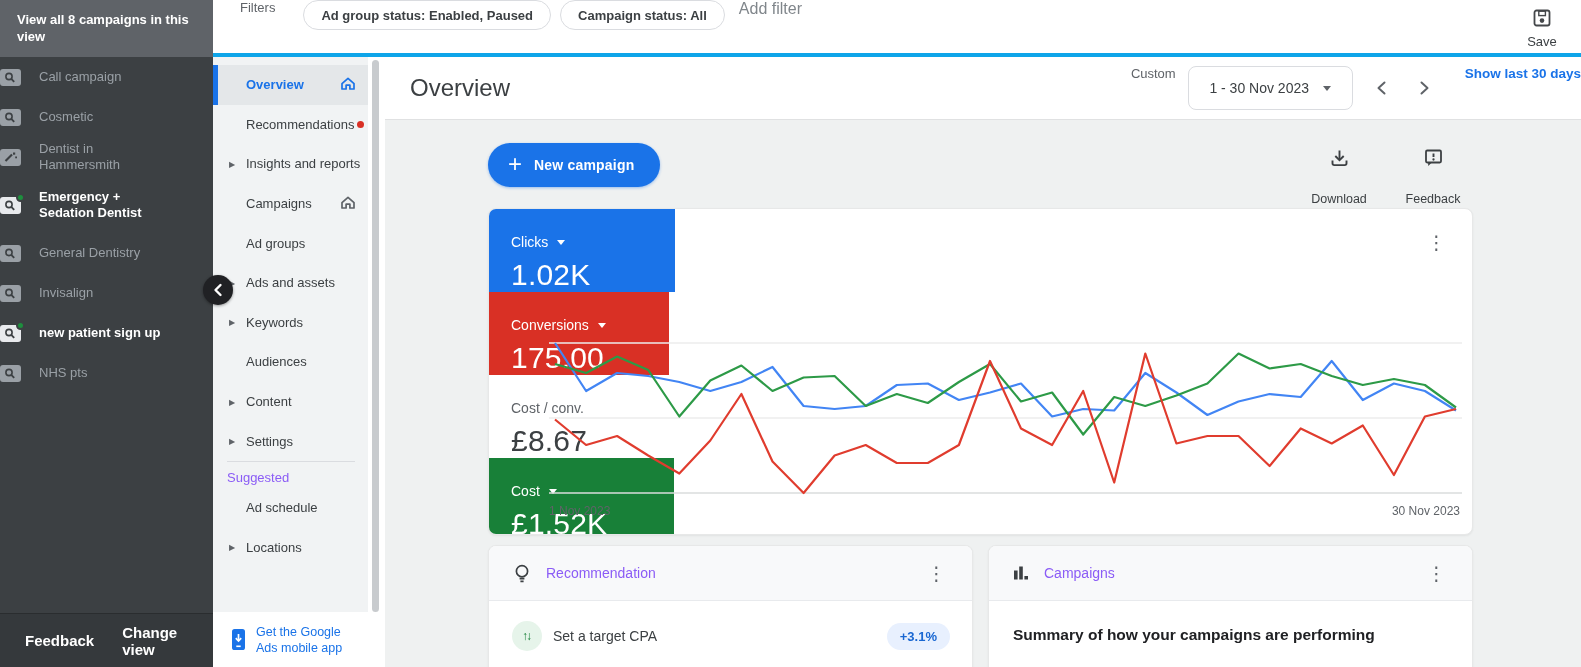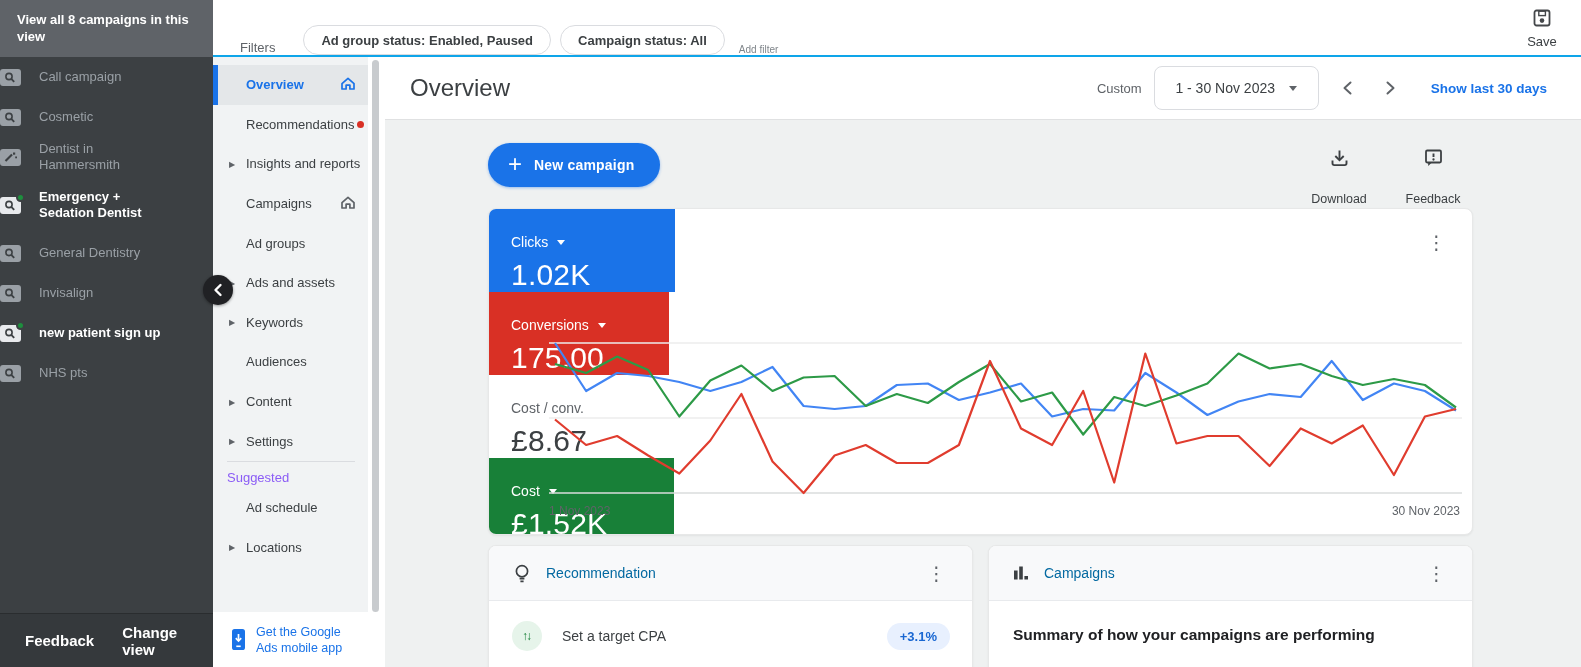--- a/index.html
+++ b/index.html
@@ -35,32 +35,32 @@
   .nav-divider { height:1px; background:#dadce0; margin:0 0 0 14px; width:128px; }
   .nav-sectionlabel { height:26px; padding:8px 0 0 14px; font-size:13px; color:#8b5cf6; }
   .nav-promo { position:absolute; left:0; bottom:-0.5px; width:155px; height:56px; background:#fff; display:flex; align-items:center; padding-left:18px; gap:10px; cursor:pointer; }
   .nav-promo .promo-text { color:#1a73e8; font-size:12.5px; line-height:16px; width:100px; }
 
   
   .scroll-gutter { position:absolute; left:368px; top:57px; width:17px; height:610px; background:#fff; z-index:3; }
   .scroll-thumb { position:absolute; left:4px; top:3px; width:7px; height:552px; border-radius:4px; background:#c8cbce; cursor:pointer; }
 
   
-  .filter-bar { position:absolute; left:213px; top:0; width:1368px; height:57px; background:#fff; border-bottom:2px solid #0ea5e9; z-index:6; display:flex; align-items:flex-end; }
+  .filter-bar { position:absolute; left:213px; top:0; width:1368px; height:57px; background:#fff; border-bottom:4px solid #0ea5e9; z-index:6; display:flex; align-items:flex-start; }
   .filters-label { margin-left:27px; font-size:13px; color:#5f6368; }
   .chip { margin-left:28px; height:30px; border:1px solid #dadce0; border-radius:16px; display:flex; align-items:center; padding:0 17px; font-size:13px; font-weight:bold; color:#3c4043; cursor:pointer; white-space:nowrap; }
   .chip + .chip { margin-left:9px; }
-  .add-filter { margin-left:14px; font-size:10px; color:#80868b; cursor:pointer; }
+  .add-filter { margin-left:14px; font-size:16px; color:#80868b; cursor:pointer; }
   .save-stack { position:absolute; right:14px; top:7px; width:50px; text-align:center; cursor:pointer; }
   .save-stack .lbl { font-size:13px; color:#3c4043; margin-top:1px; }
 
   
   .main-header { position:absolute; left:385px; top:57px; width:1196px; height:63px; background:#fff; border-bottom:1px solid #e0e1e2; z-index:2; display:flex; align-items:center; }
   .page-title { margin-left:25px; font-size:24px; color:#3c4043; }
-  .mh-right { margin-left:auto; display:flex; align-items:center; padding-right:34px; }
+  .mh-right { margin-left:auto; display:flex; }
   .custom-lbl { font-size:13px; color:#5f6368; margin-right:12px; }
   .date-box { width:165px; height:44px; border:1px solid #dadce0; border-radius:8px; display:flex; align-items:center; justify-content:center; gap:14px; font-size:14px; color:#3c4043; cursor:pointer; background:#fff; }
   .caret-down { width:0; height:0; border-left:4.5px solid transparent; border-right:4.5px solid transparent; border-top:5.5px solid #5f6368; }
   .date-nav { display:flex; align-items:center; margin-left:22px; gap:30px; color:#5f6368; }
   .date-nav .chev { cursor:pointer; display:flex; }
   .show-last { margin-left:34px; font-size:13.5px; font-weight:bold; color:#1a73e8; cursor:pointer; white-space:nowrap; }
 
   
   .new-campaign { position:absolute; left:488px; top:143px; height:44px; border-radius:22px; background:#1a73e8; border:none; color:#fff; display:flex; align-items:center; padding:0 26px 0 20px; cursor:pointer; box-shadow:0 1px 3px rgba(26,115,232,.4); }
   .new-campaign .plus { font-size:24px; font-weight:300; margin-right:12px; line-height:1; position:relative; top:-1px; }
@@ -81,27 +81,27 @@
   .tile-conversions { width:180px; background:#d93025; color:#fff; }
   .tile-costconv { width:180px; background:#fff; }
   .tile-costconv .t-label { color:#5f6368; }
   .tile-costconv .t-value { color:#3c4043; }
   .tile-cost { width:185px; background:#188038; color:#fff; }
   .kebab { position:absolute; top:24px; right:26px; font-size:19px; color:#5f6368; cursor:pointer; line-height:1; }
   .trend-wrap { position:absolute; left:60px; top:126px; width:913px; height:175px; }
   .axis-labels { position:absolute; left:60px; right:12px; top:295px; display:flex; justify-content:space-between; font-size:12px; color:#5f6368; }
 
   .mini-card-header { height:55px; background:#f8f9fa; border-bottom:1px solid #e8eaed; display:flex; align-items:center; padding-left:23px; gap:14px; }
-  .mini-card-header .title { font-size:14px; color:#0369a1; }
+  .mini-card-header .title { font-size:14px; color:#8b5cf6; }
   .mini-card-header .kebab { top:18px; }
   .rec-card { left:488px; top:545px; width:485px; height:200px; }
   .camp-card { left:988px; top:545px; width:485px; height:200px; }
   .rec-row { display:flex; align-items:center; margin:20px 22px 0 23px; }
   .updown-badge { width:30px; height:30px; border-radius:50%; background:#e6f4ea; color:#188038; display:flex; align-items:center; justify-content:center; font-size:12px; font-weight:bold; letter-spacing:-2px; padding-right:2px; }
-  .rec-title { margin-left:20px; font-size:14px; color:#3c4043; }
+  .rec-title { margin-left:11px; font-size:14px; color:#3c4043; }
   .pct-badge { margin-left:auto; background:#e8f0fe; color:#1967d2; font-size:13px; font-weight:bold; border-radius:14px; padding:6px 13px; }
   .camp-summary { margin:25px 24px 0 24px; font-size:15.5px; font-weight:bold; color:#202124; }
 </style>
 </head>
 <body>
 
 <div class="app">
 
   <div class="left-sidebar">
     <div class="ls-header">View all 8 campaigns in this view</div>

